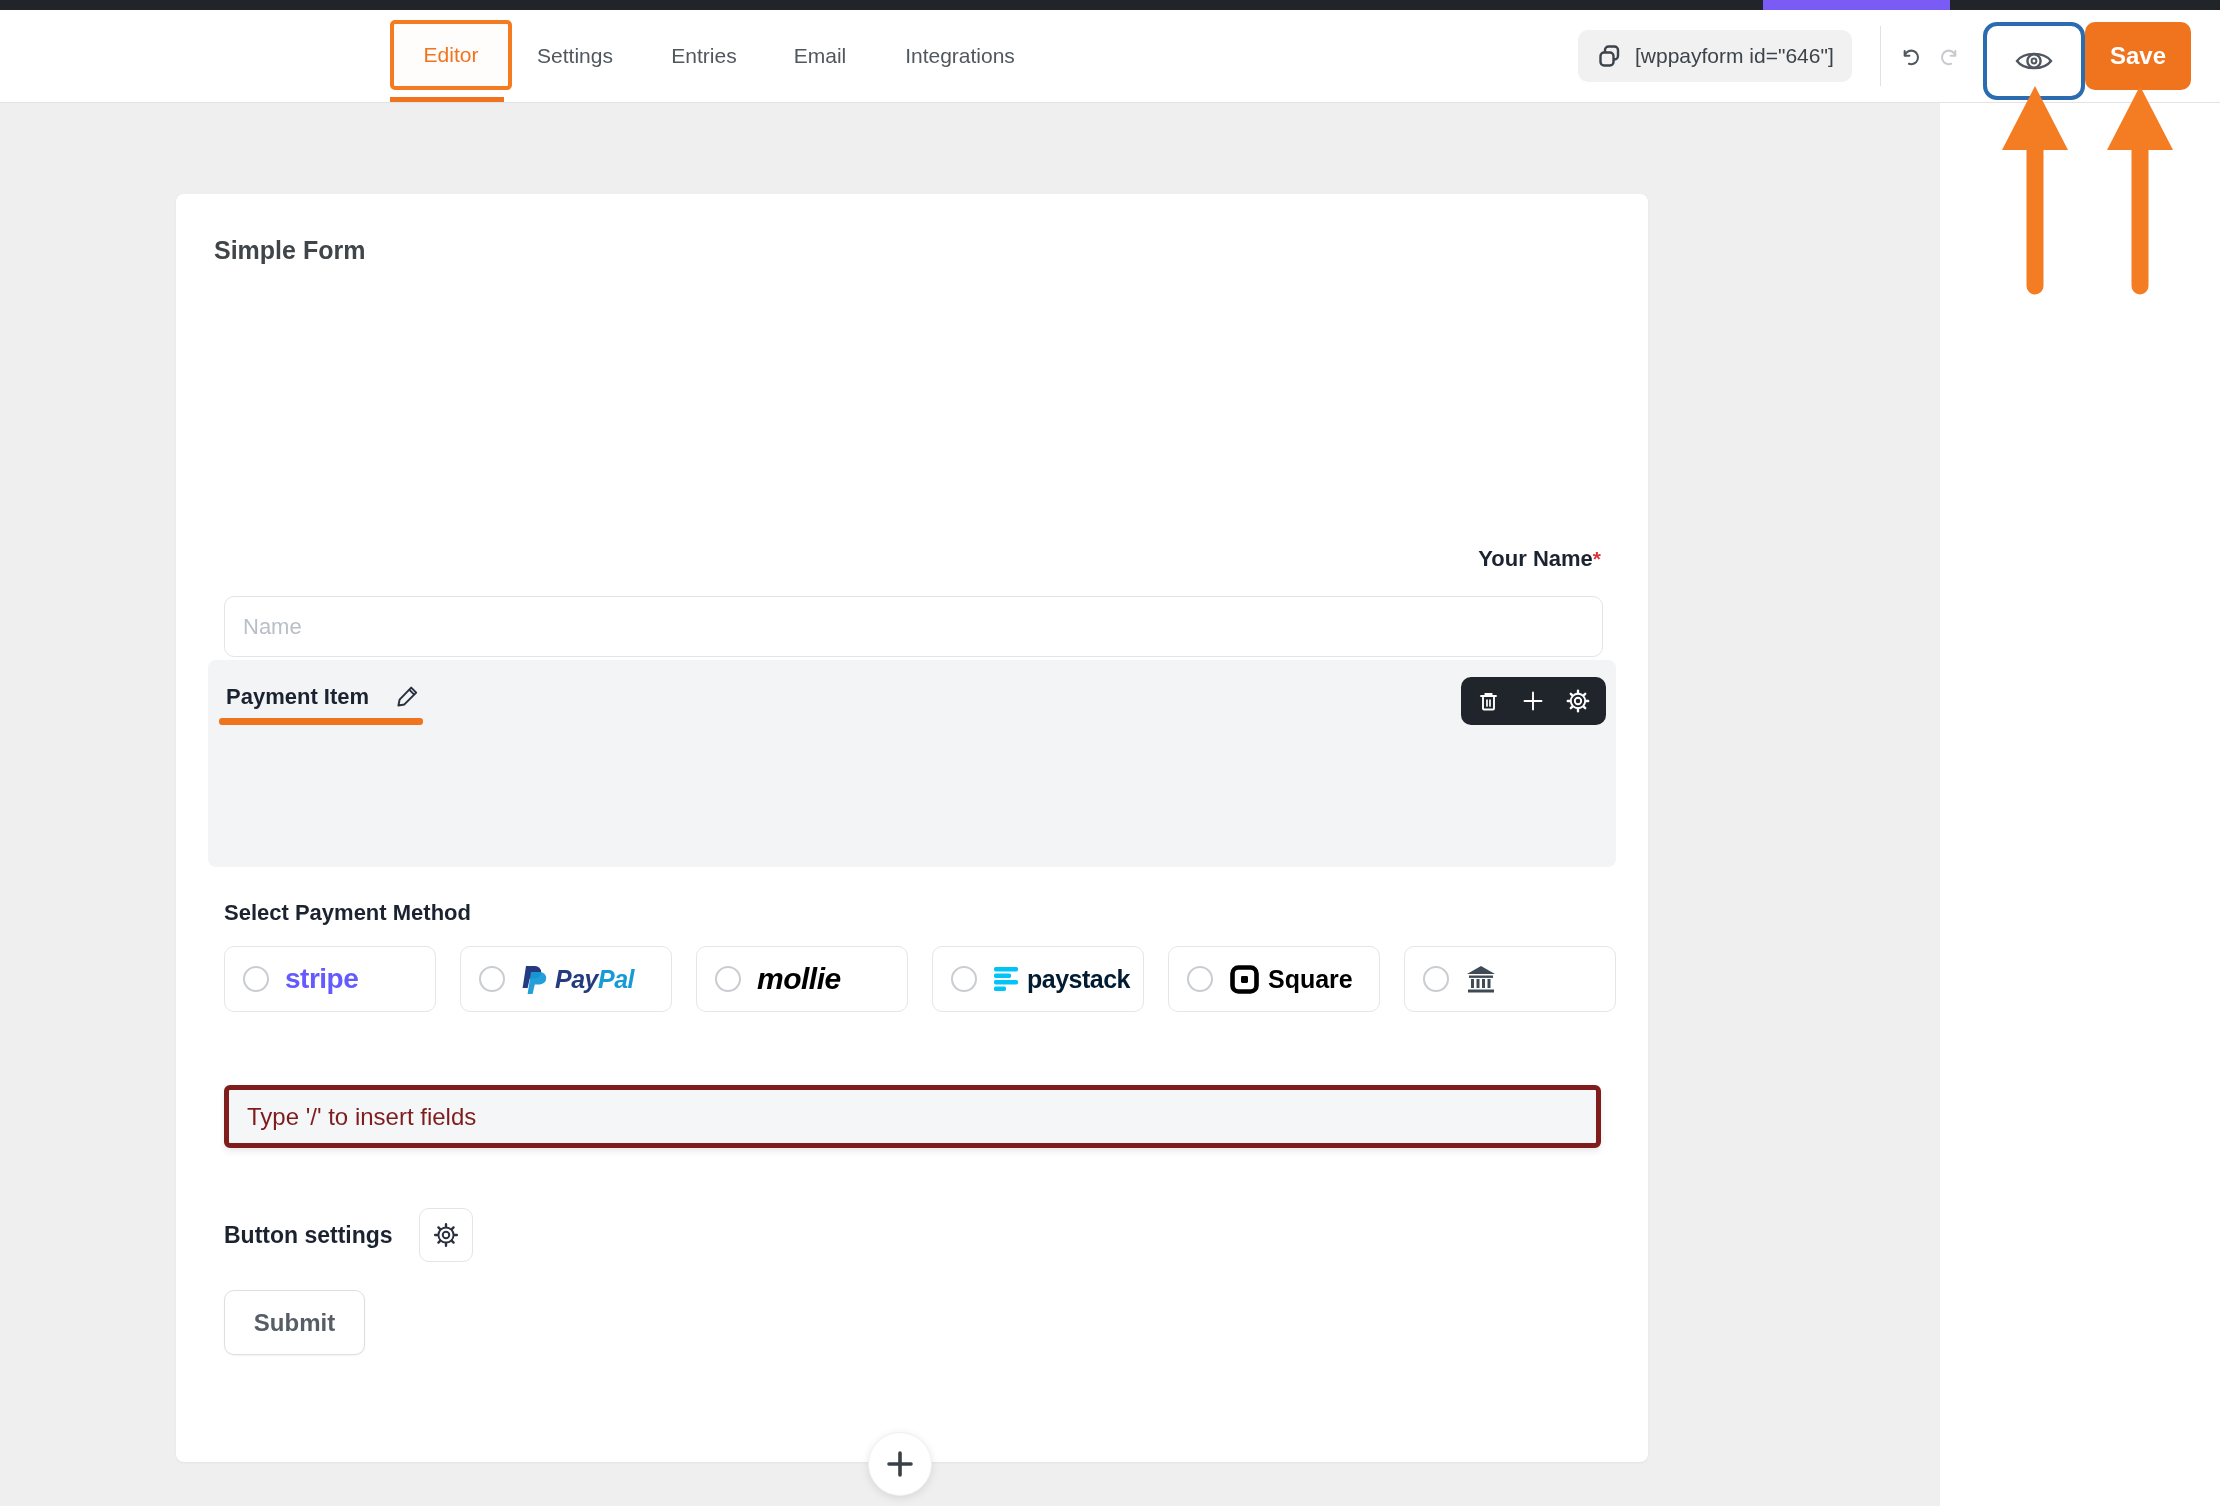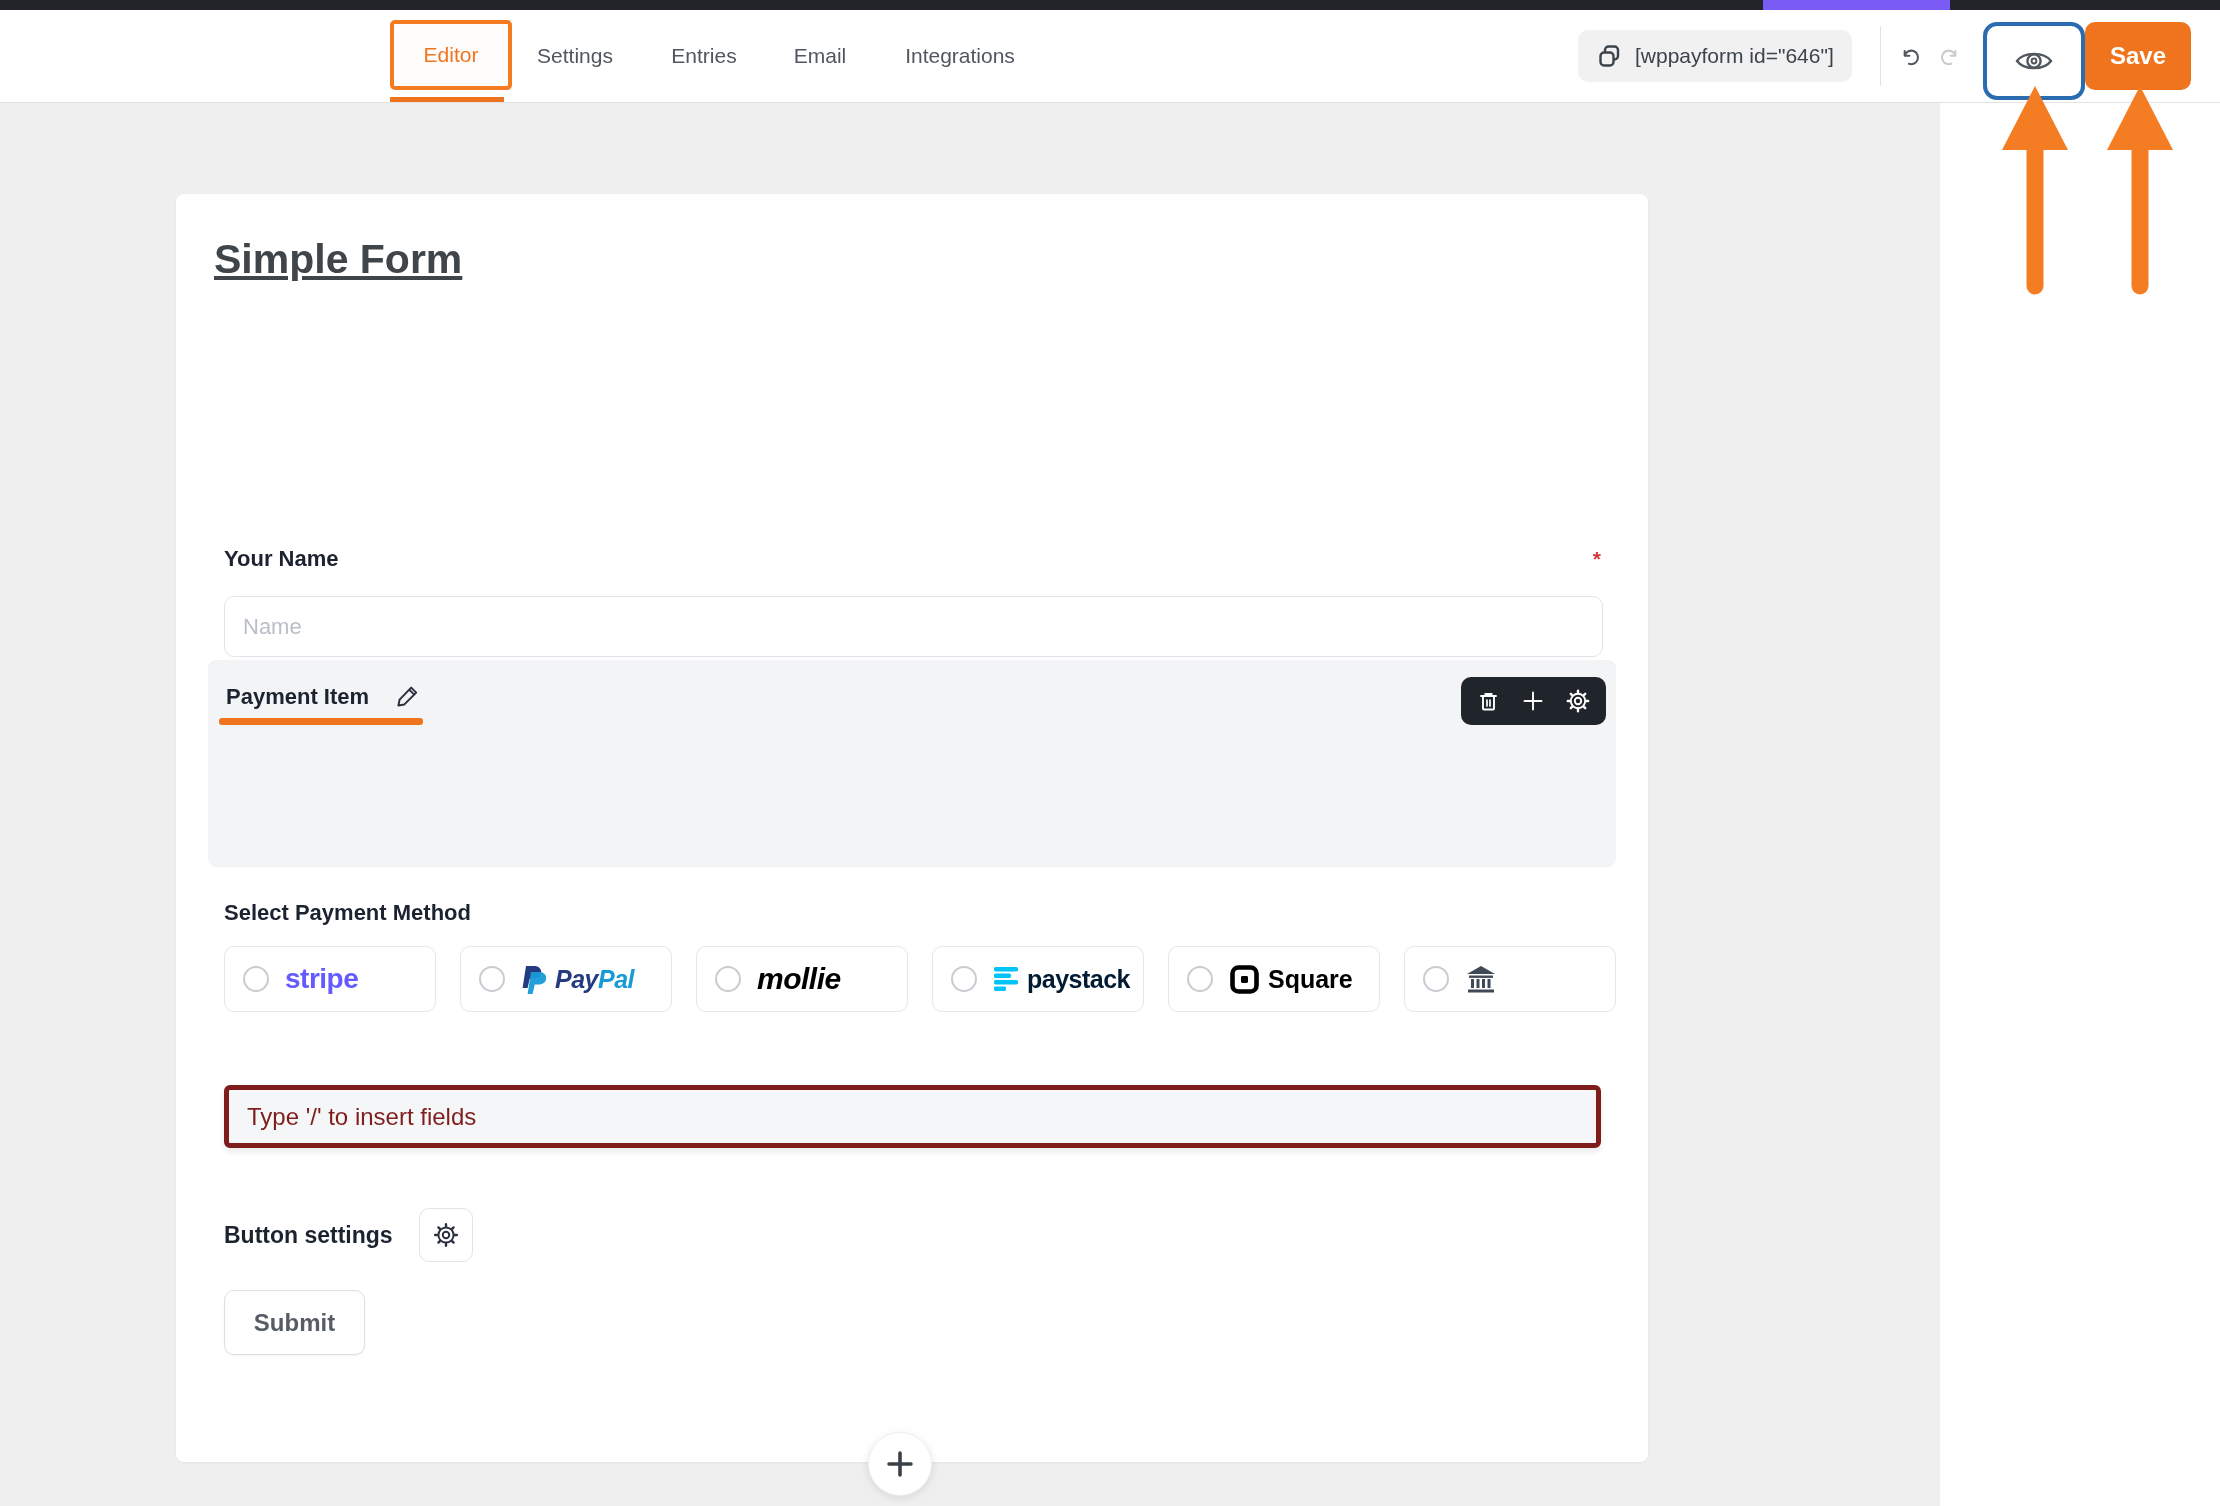--- a/index.html
+++ b/index.html
@@ -28,23 +28,23 @@
        border-radius:14px;display:flex;align-items:center;justify-content:center;cursor:pointer;}
   .save-btn{position:absolute;left:2085px;top:12px;width:106px;height:68px;background:#f0731e;border:none;border-radius:10px;
        color:#ffffff;font-size:24px;font-weight:700;cursor:pointer;font-family:"Liberation Sans",sans-serif;}
 
   
   .annot-arrow{position:absolute;width:74px;height:214px;pointer-events:none;}
 
   
   .card{position:absolute;left:176px;top:194px;width:1472px;height:1268px;background:#ffffff;border-radius:8px;
        box-shadow:0 1px 3px rgba(0,0,0,0.05);}
-  .form-title{position:absolute;left:38px;top:42px;font-size:41px;font-weight:700;color:#3f4549;text-decoration:underline;}
-
-  .field-label-row{position:absolute;left:48px;width:1377px;display:flex;justify-content:space-between;align-items:center;}
+  .form-title{position:absolute;left:38px;top:42px;font-size:25px;font-weight:700;color:#3f4549;}
+
+  .field-label-row{position:absolute;left:48px;width:1377px;display:flex;justify-content:flex-end;align-items:center;}
   .field-label{font-size:22px;font-weight:700;color:#1c2330;}
   .req{color:#d63638;font-size:21px;font-weight:700;}
   .text-input{position:absolute;left:48px;width:1341px;height:59px;border:1px solid #e2e4e7;border-radius:10px;
        padding:0 18px;font-size:22px;color:#2a3040;background:#fff;font-family:"Liberation Sans",sans-serif;outline:none;}
   .text-input::placeholder{color:#b9bfc7;}
 
   
   .pay-section{position:absolute;left:32px;top:466px;width:1408px;height:207px;background:#f3f4f6;border-radius:8px;}
   .pay-label-row{position:absolute;left:18px;top:24px;display:flex;align-items:flex-start;gap:26px;}
   .pay-label{font-size:22px;font-weight:700;color:#1c2330;}

